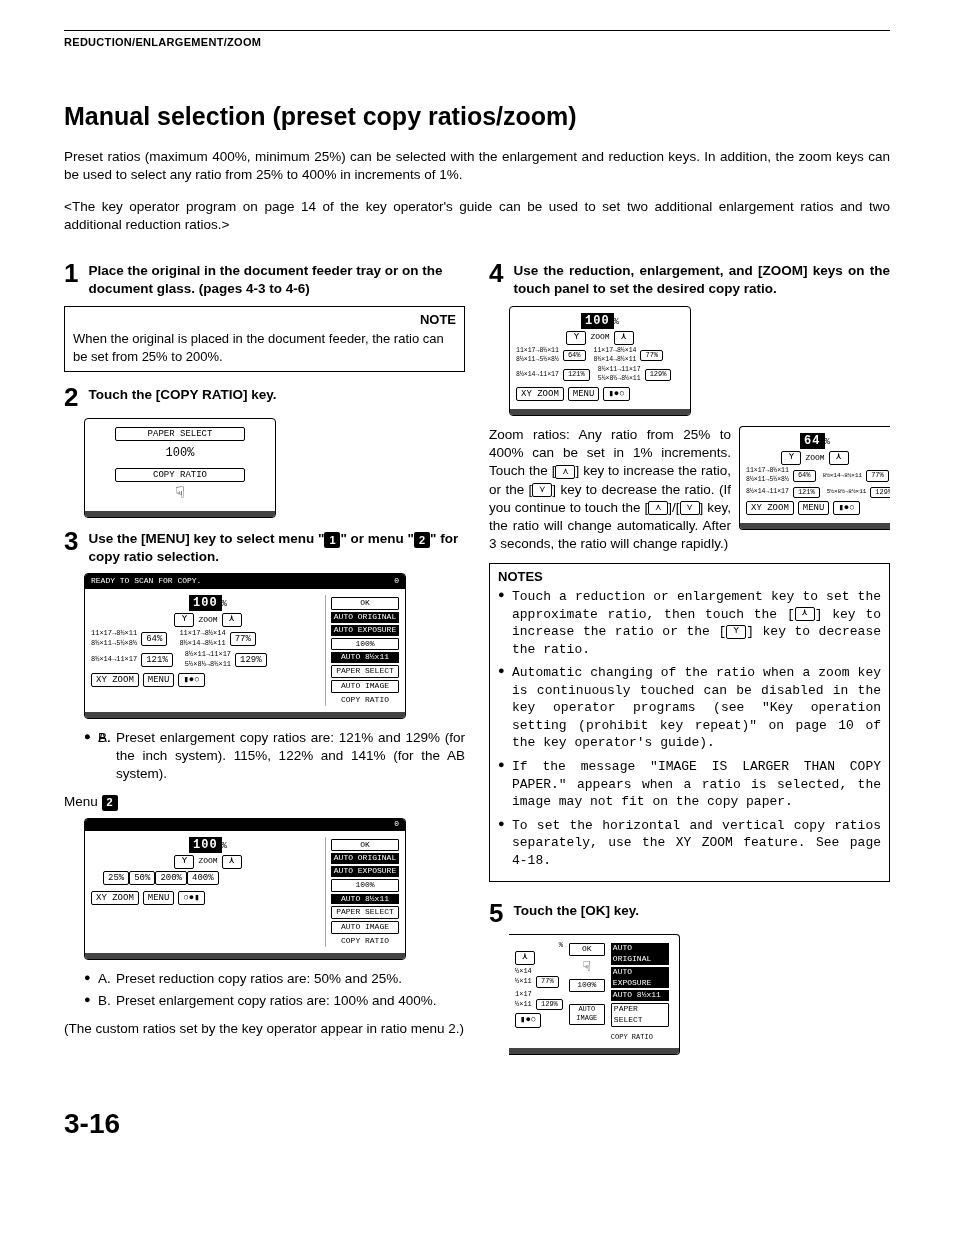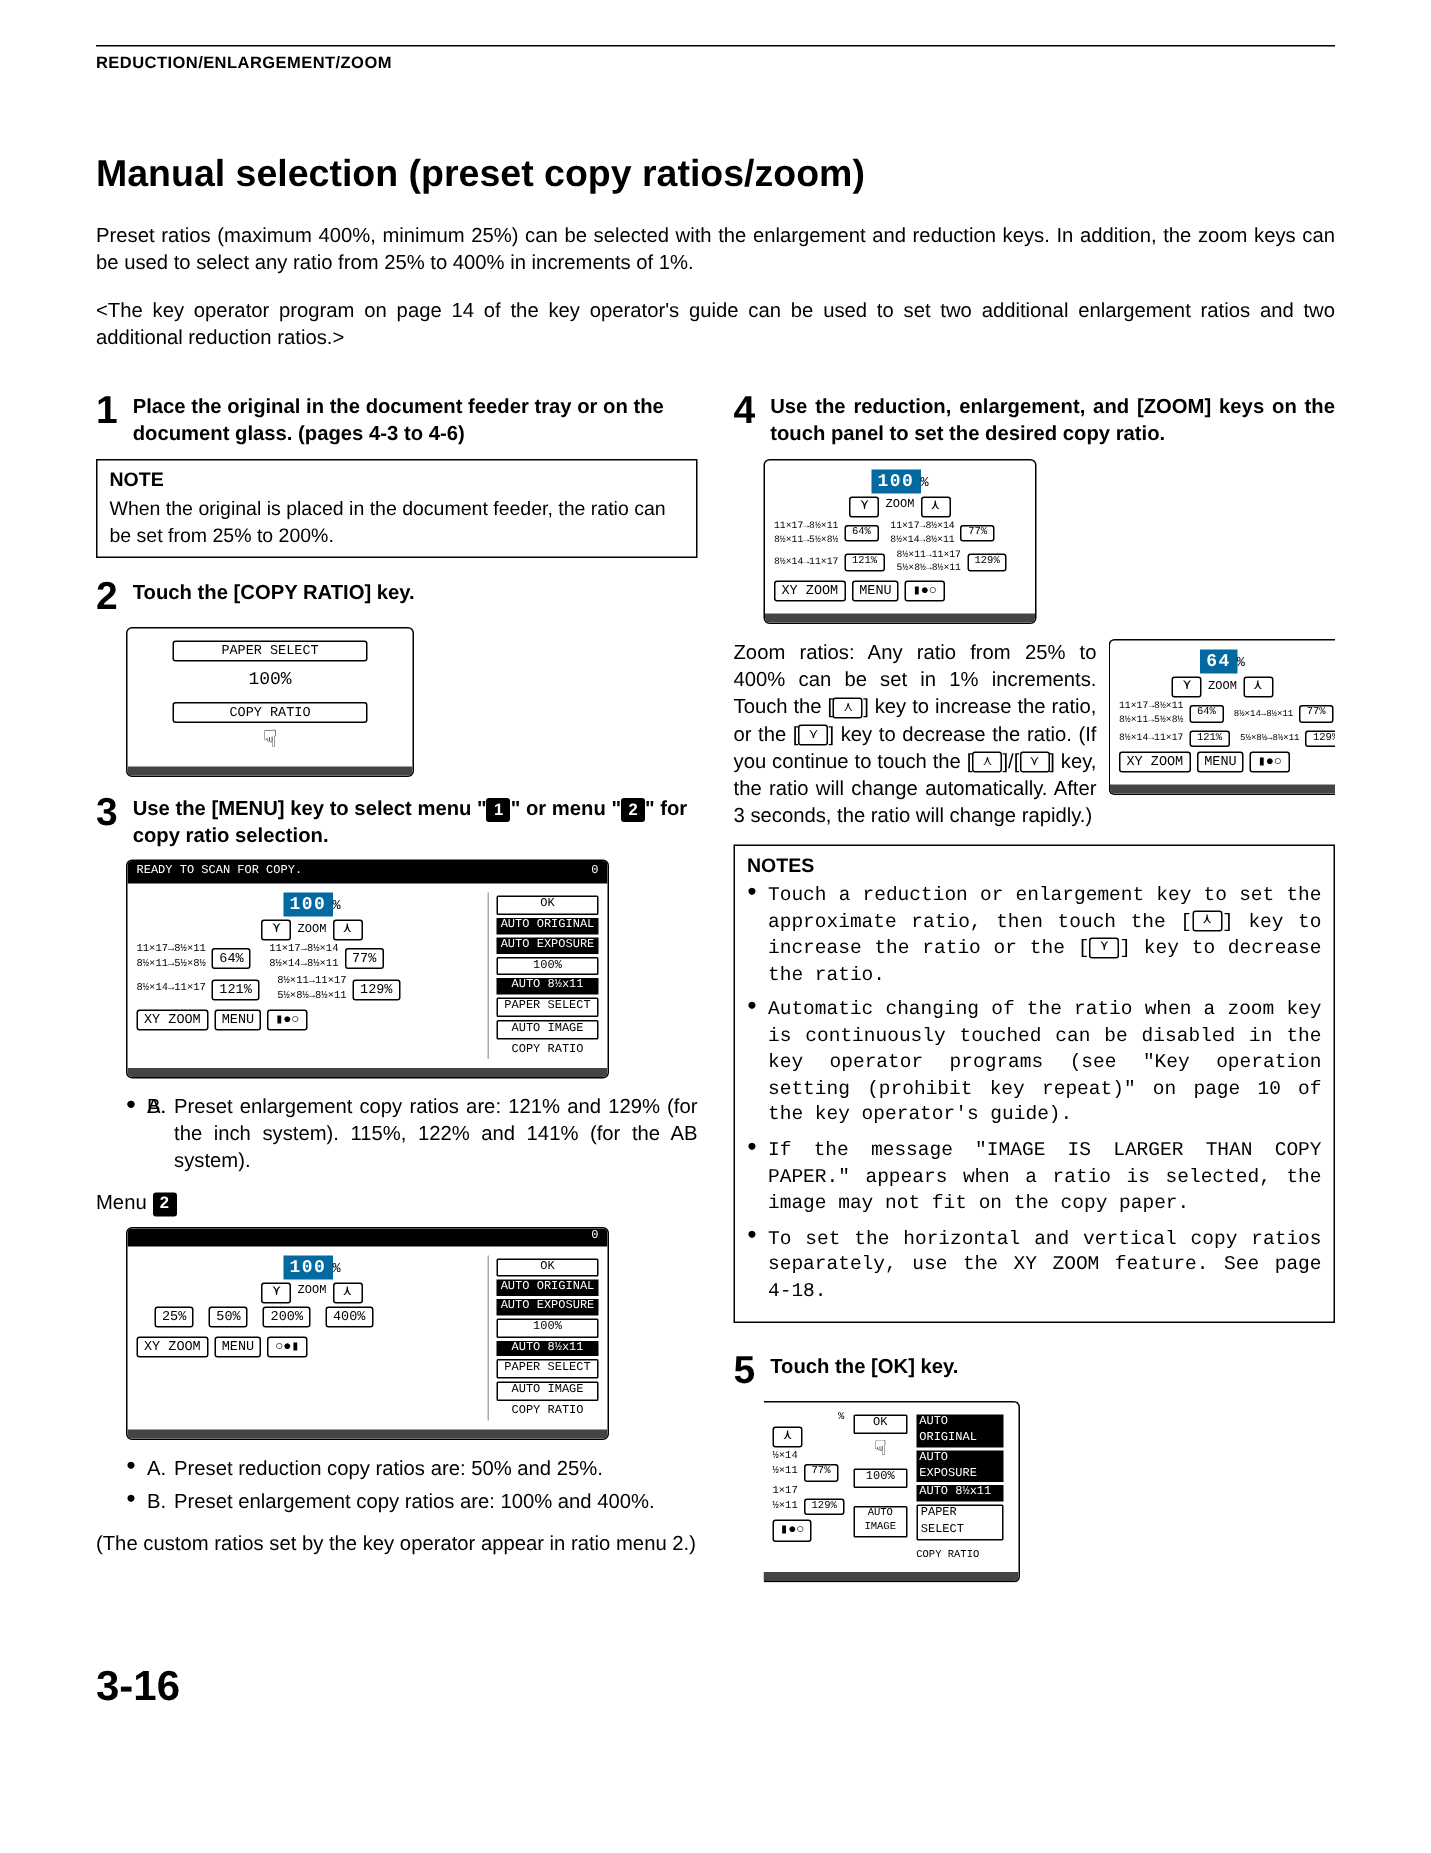--- a/index.html
+++ b/index.html
@@ -57,20 +57,21 @@
   }
   .note-box {
     border: 1px solid #000;
     padding: 4px 8px 6px 8px;
     margin: 6px 0 12px 0;
     font-size: 13px;
   }
   .note-box .note-title {
     font-weight: bold;
     margin-bottom: 2px;
+    text-align: right;
   }
   .menu-line {
     margin: 4px 0;
   }
   .badge {
     display: inline-flex;
     align-items: center;
     justify-content: center;
     width: 16px;
     height: 16px;
@@ -146,21 +147,21 @@
   }
   .figure .fig-body {
     padding: 6px;
   }
   .figure .fig-bottom {
     height: 6px;
     background: #444;
   }
   .disp100 {
     display:inline-block;
-    background:#0369a1;
+    background:#000000;
     color:#fff;
     padding:0 4px;
     font-weight:bold;
     font-size:12px;
     letter-spacing:1px;
   }
   .btnbox {
     display:inline-block;
     border:1px solid #000;
     padding:0 4px;
@@ -359,21 +360,21 @@
           <div style="font-size:8px;margin-top:2px;">COPY RATIO</div>
         </div>
         <div style="text-align:center;">
           <span class="disp100">100</span><span>%</span>
         </div>
         <div class="panel-row" style="justify-content:center;">
           <span class="icon-down">⋎</span>
           <span style="font-size:8px;">ZOOM</span>
           <span class="icon-up">⋏</span>
         </div>
-        <div class="panel-row" style="gap:10px;padding-left:12px;">
+        <div class="panel-row" style="gap:0;padding-left:12px;">
           <span class="btnbox">25%</span>
           <span class="btnbox">50%</span>
           <span class="btnbox">200%</span>
           <span class="btnbox">400%</span>
         </div>
         <div class="panel-row" style="margin-top:6px;">
           <span class="btnbox">XY ZOOM</span>
           <span class="btnbox">MENU</span>
           <span class="btnbox">○●▮</span>
         </div>

